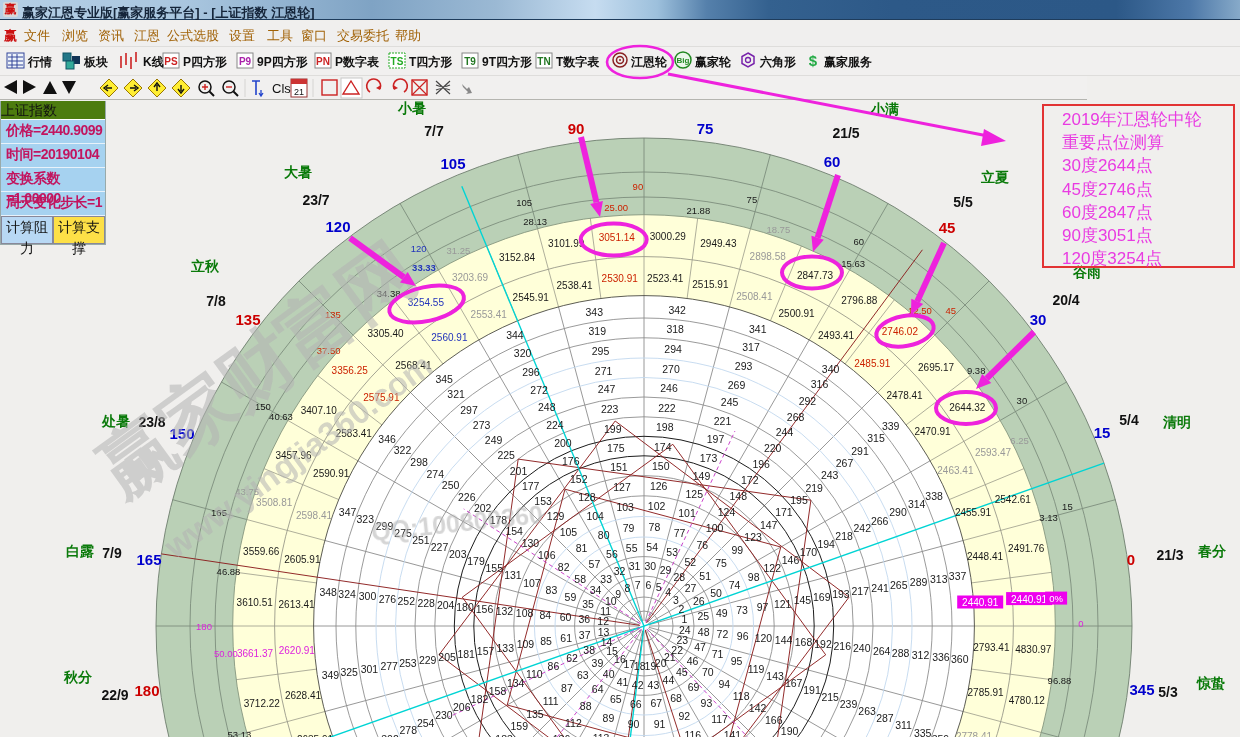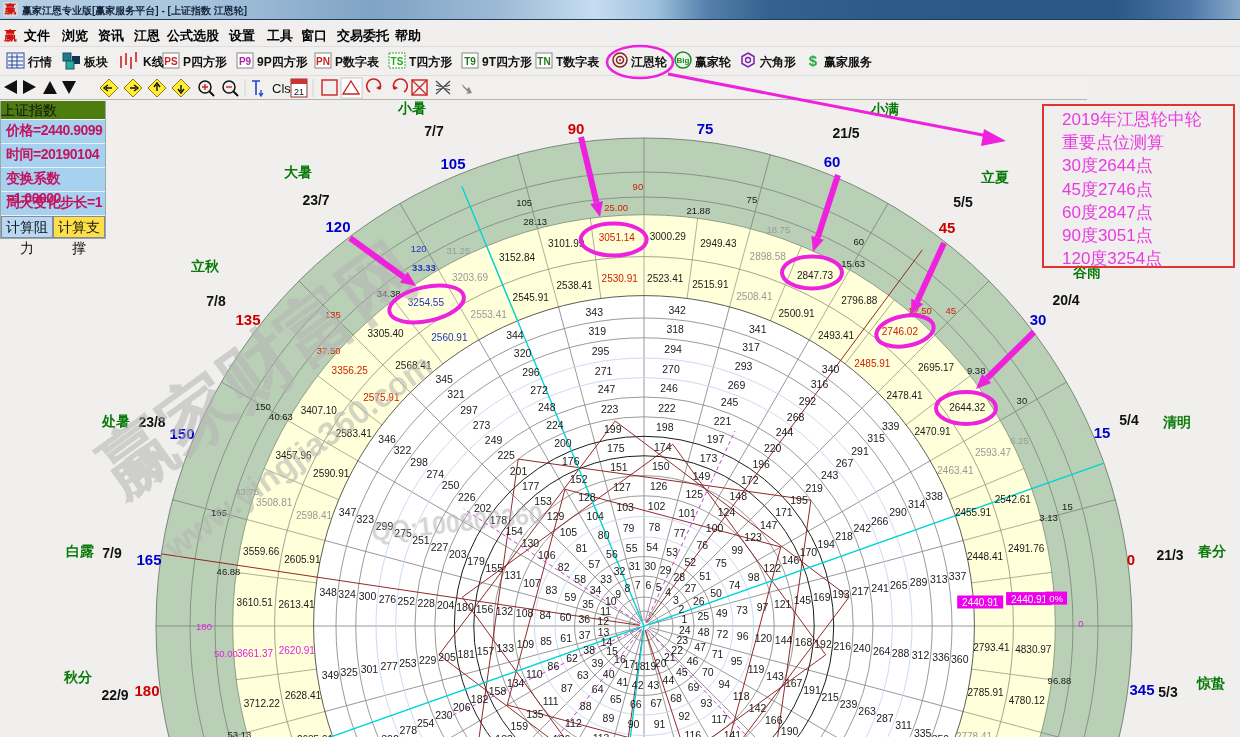--- a/index.html
+++ b/index.html
@@ -1,28 +1,28 @@
 <!DOCTYPE html>
 <html><head><meta charset="utf-8"><style>
 *{margin:0;padding:0;box-sizing:border-box}
 body{width:1240px;height:737px;overflow:hidden;font-family:"Liberation Sans",sans-serif;background:#f0efed}
 #title{position:absolute;left:0;top:0;width:1240px;height:20px;
  background:linear-gradient(90deg,#b5cfe6 0%,#a9c6df 15%,#7fa3c4 30%,#9bb9d4 40%,#c6dcf0 48%,#9dc0dc 53%,#5580ab 57%,#34618f 62%,#2d5988 72%,#2c5887 90%,#4d78a8 96%,#87aac9 100%);
  border-bottom:1px solid #1e3c5c}
 #title .ic{position:absolute;left:3px;top:2px;width:15px;height:15px;background:#d8d8d8;border-radius:2px;color:#cc1111;font-size:12px;font-weight:bold;line-height:15px;text-align:center}
-#title .tx{position:absolute;left:22px;top:4px;font-size:10px;font-weight:bold;color:#15253a}
+#title .tx{position:absolute;left:22px;top:4px;font-size:13px;font-weight:bold;color:#15253a}
 #menu{position:absolute;left:0;top:21px;width:1240px;height:26px;background:#f0efee;border-bottom:1px solid #dedddb}
-#menu span{position:absolute;top:6px;font-size:13px;color:#000000;font-weight:bold}
+#menu span{position:absolute;top:6px;font-size:13px;color:#a16207;font-weight:normal}
 #tb1{position:absolute;left:0;top:47px;width:1240px;height:29px;background:#f1f0ef;border-bottom:1px solid #dedddb}
 #tb2{position:absolute;left:0;top:76px;width:1087px;height:24px;background:#f1f0ef;border-bottom:1px solid #b5b5b0}
 .lbl{position:absolute;top:7px;font-size:12px;color:#111;font-weight:bold}
 #panel{position:absolute;left:0;top:101px;width:106px;border:1px solid #9aa;border-top:none;font-size:14px}
 #panel .hd{background:#4d7c0f;color:#111;text-align:left;height:19px;line-height:19px;border-bottom:1px solid #fff}
 #panel .rw{background:#a6d2f0;color:#c2155f;font-weight:bold;height:24px;line-height:20px;padding-left:5px;border-bottom:1px solid #e8f2fa;letter-spacing:-0.5px}
-#panel .bts{display:flex;height:22px}
+#panel .bts{display:flex;height:28px}
 #panel .bts div{width:53px;text-align:center;line-height:21px;border:1px solid #889;color:#111}
 #chart{position:absolute;left:0;top:100px}
 .ti{font-size:10.5px;fill:#1a1a1a;text-anchor:middle;font-family:"Liberation Sans",sans-serif}
 .tp{font-size:10px;text-anchor:middle;font-family:"Liberation Sans",sans-serif}
 .ts{font-size:9.5px;text-anchor:middle;font-family:"Liberation Sans",sans-serif}
 .tb{font-size:15px;font-weight:bold;text-anchor:middle;font-family:"Liberation Sans",sans-serif}
 .td{font-size:14px;font-weight:bold;text-anchor:middle;fill:#111;font-family:"Liberation Sans",sans-serif}
 .tg{font-size:14px;font-weight:bold;text-anchor:middle;fill:#0a7a0a;font-family:"Liberation Sans",sans-serif}
 #rbox{position:absolute;left:1042px;top:104px;width:193px;height:164px;border:2.5px solid #e23333;color:#e93be2;font-size:17px;line-height:23.2px;padding:2px 0 0 18px}
 </style></head><body>

